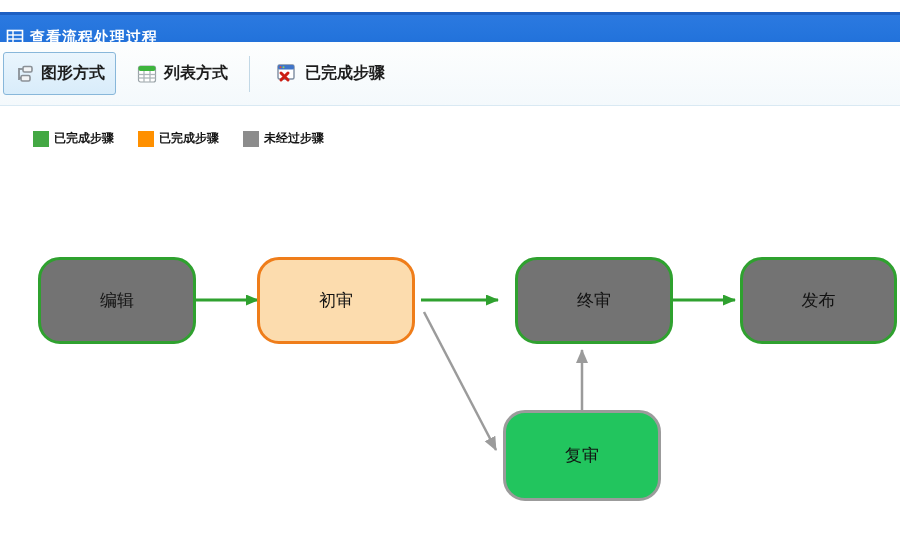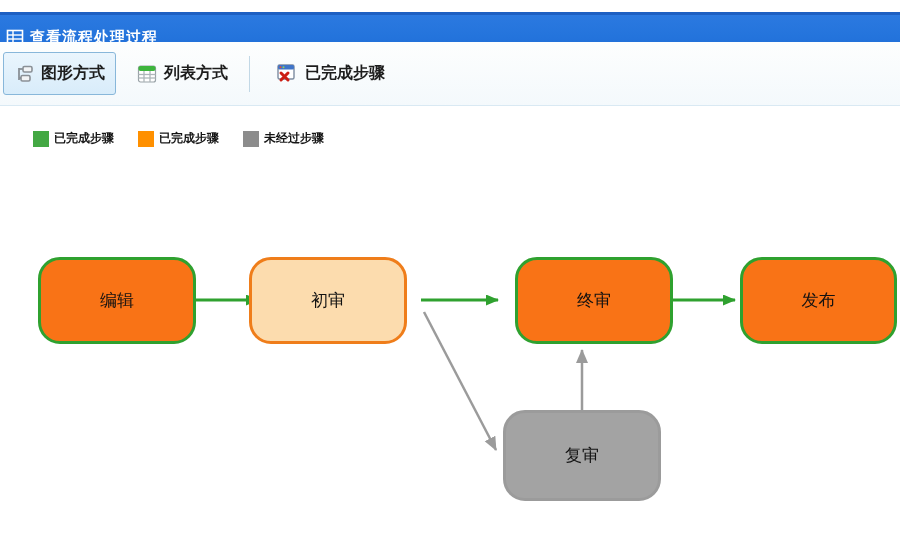--- a/index.html
+++ b/index.html
@@ -59,25 +59,25 @@
   .legend .ltext{font-size:12px;font-weight:bold;color:#141414;}
   
   .canvas{position:absolute;left:0;top:200px;width:900px;height:340px;}
   .edges{position:absolute;left:0;top:0;}
   .flow-node{
     position:absolute;box-sizing:border-box;
     border-radius:22px;border:3px solid #000;
     display:flex;align-items:center;justify-content:center;
     font-size:17px;color:#111;
   }
-  .flow-node.completed{background:#f97316;border-color:#2fa12f;}
+  .flow-node.completed{background:#737373;border-color:#2fa12f;}
   .flow-node.pending{background:#fcdcae;border-color:#ef7d1a;}
-  .flow-node.unvisited{background:#a3a3a3;border-color:#9b9b9b;}
+  .flow-node.unvisited{background:#22c55e;border-color:#9b9b9b;}
   .n-edit{left:38px;top:57px;width:158px;height:87px;}
-  .n-initial{left:249px;top:57px;width:158px;height:87px;}
+  .n-initial{left:257px;top:57px;width:158px;height:87px;}
   .n-final{left:503px;top:57px;width:158px;height:87px;margin-left:12px;}
   .n-publish{left:740px;top:57px;width:157px;height:87px;}
   .n-rereview{left:503px;top:210px;width:158px;height:91px;}
 </style>
 </head>
 <body>
 
 <div class="titlebar">
   <svg class="ticon" viewBox="0 0 18 18">
     <rect x="1.5" y="1.5" width="15" height="15" fill="none" stroke="#ffffff" stroke-width="1.6"></rect>

